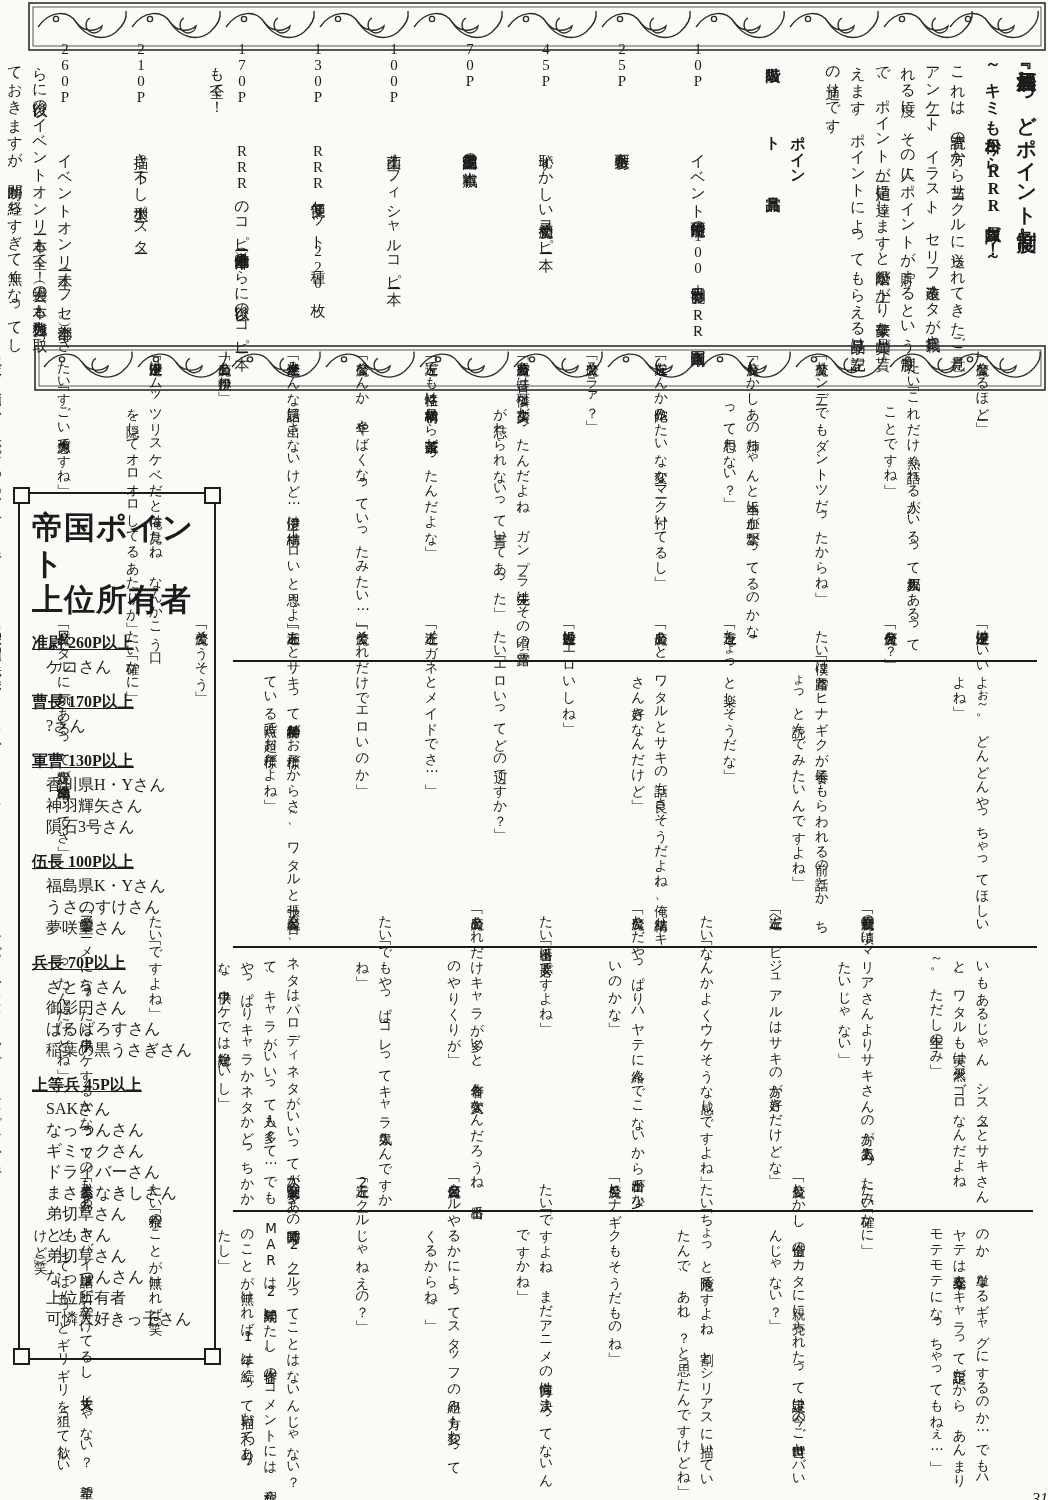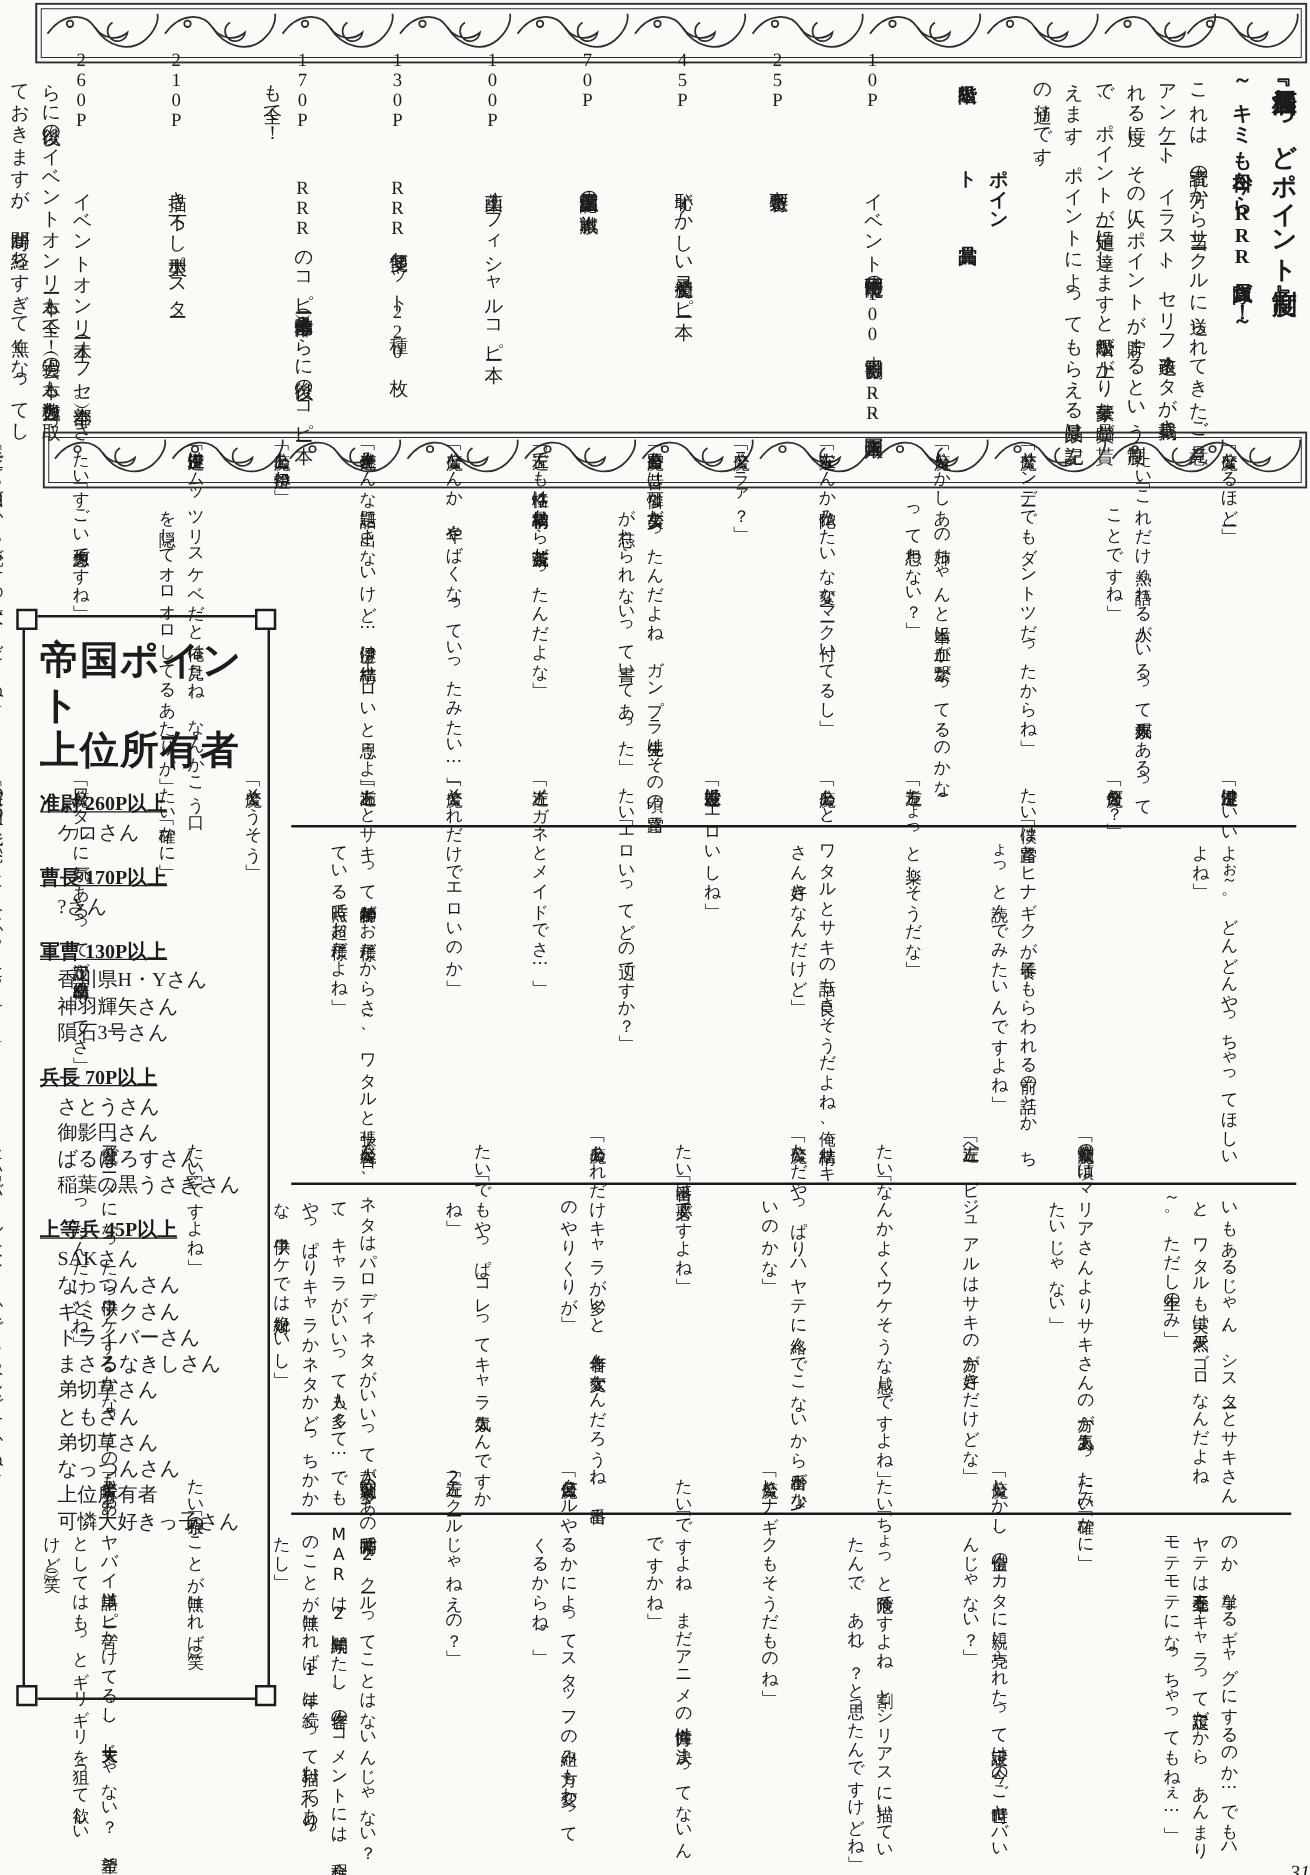--- a/index.html
+++ b/index.html
@@ -145,20 +145,28 @@
     </div>
     <div class="group">
       <p class="grank">軍曹 130P以上</p>
       <div>
           <p class="name">香川県H・Yさん</p>
           <p class="name">神羽輝矢さん</p>
           <p class="name">隕石3号さん</p>
         </div>
     </div>
     <div class="group">
+      <p class="grank">伍長 100P以上</p>
+      <div>
+          <p class="name">福島県K・Yさん</p>
+          <p class="name">うさのすけさん</p>
+          <p class="name">夢咲望さん</p>
+        </div>
+    </div>
+    <div class="group">
       <p class="grank">兵長 70P以上</p>
       <div>
           <p class="name">さとうさん</p>
           <p class="name">御影円さん</p>
           <p class="name">ばるばろすさん</p>
           <p class="name">稲葉の黒うさぎさん</p>
         </div>
     </div>
     <div class="group">
       <p class="grank">上等兵 45P以上</p>

